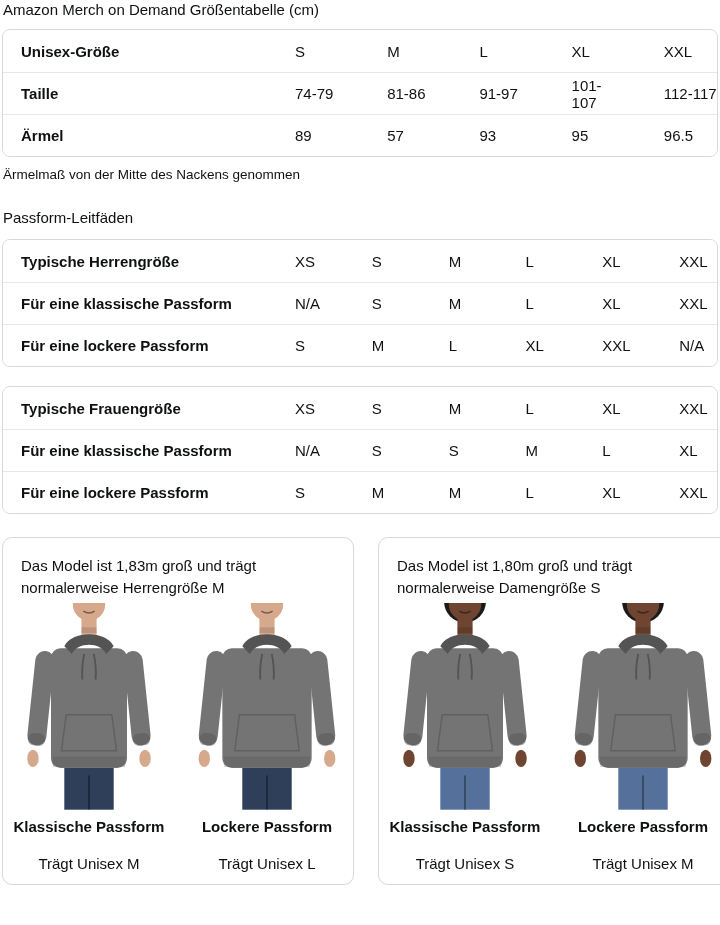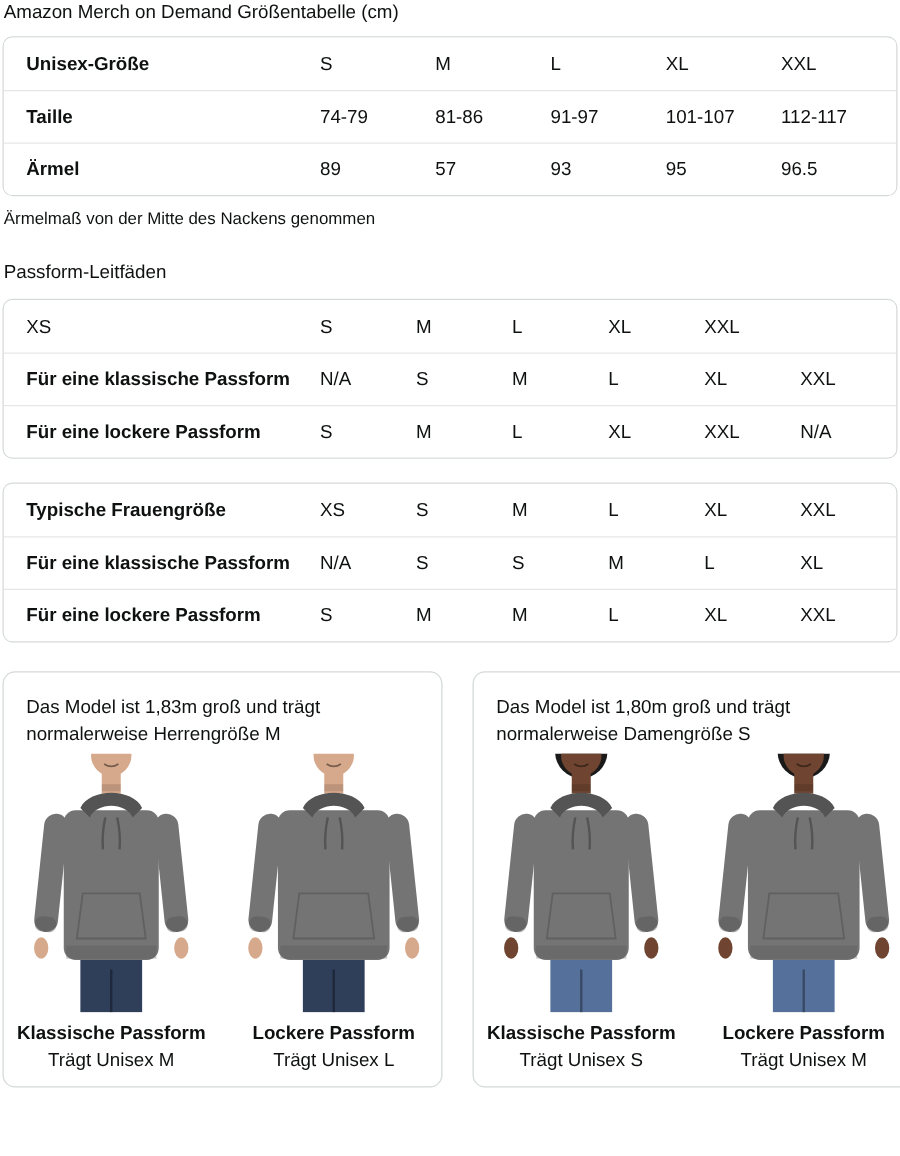--- a/index.html
+++ b/index.html
@@ -16,21 +16,21 @@
     color:var(--text);
     padding:1px 2px 0 2px;
   }
   .page-title{font-size:15px; font-weight:400; line-height:18px; margin:0 0 10px 1px;}
   .table-card{
     border:1px solid var(--border); border-radius:8px;
     background:var(--card-bg); overflow:hidden;
   }
   .t-row{
     display:grid; align-items:center; height:42px; padding-left:18px;
-    border-top:1px solid var(--divider); background:#fff;
+    border-top:1px solid var(--divider); background:#fff;gap:39px;
   }
   .t-row:first-child{border-top:none;}
   .cols-5{grid-template-columns:235px repeat(5,1fr);}
   .cols-6{grid-template-columns:235px repeat(6,1fr);}
   .t-label{font-size:15px; font-weight:bold;}
   .t-val{font-size:15px; font-weight:400;}
   .footnote{font-size:13.5px; margin:10px 0 0 1px; line-height:16px;}
   .section-heading{font-size:15px; font-weight:400; margin:26px 0 13px 1px;}
   .fit-table{margin-bottom:19px;}
   .fit-table:last-of-type{margin-bottom:0;}
@@ -38,21 +38,21 @@
   .model-card{
     flex:1; border:1px solid var(--border); border-radius:10px;
     background:var(--card-bg); padding:11px 10px 12px;
   }
   .model-desc{font-size:15px; line-height:22px; margin:6px 8px 4px;}
   .figures{display:flex;gap:26px;}
   .figure{flex:1; display:flex; flex-direction:column; align-items:center;}
   .photo{width:152px; height:212px;}
   .photo svg{width:152px; height:212px; display:block;}
   .fit-label{font-size:15px; font-weight:bold; margin-top:3px; text-align:center;}
-  .size-label{font-size:15px; font-weight:400; margin-top:5px; text-align:center;}
+  .size-label{font-size:15px; font-weight:400; margin-top:20px; text-align:center;}
 </style>
 </head>
 <body>
 
 <h1 class="page-title">Amazon Merch on Demand Größentabelle (cm)</h1>
 
 <div class="table-card">
   <div class="t-row cols-5">
     <span class="t-label">Unisex-Größe</span>
     <span class="t-val">S</span>
@@ -78,20 +78,21 @@
     <span class="t-val">96.5</span>
   </div>
 </div>
 
 <p class="footnote">Ärmelmaß von der Mitte des Nackens genommen</p>
 
 <h2 class="section-heading">Passform-Leitfäden</h2>
 
 <div class="table-card fit-table">
   <div class="t-row cols-6">
+    <span class="t-label">Typische Herrengröße</span>
     <span class="t-val">XS</span>
     <span class="t-val">S</span>
     <span class="t-val">M</span>
     <span class="t-val">L</span>
     <span class="t-val">XL</span>
     <span class="t-val">XXL</span>
   </div>
   <div class="t-row cols-6">
     <span class="t-label">Für eine klassische Passform</span>
     <span class="t-val">N/A</span>

